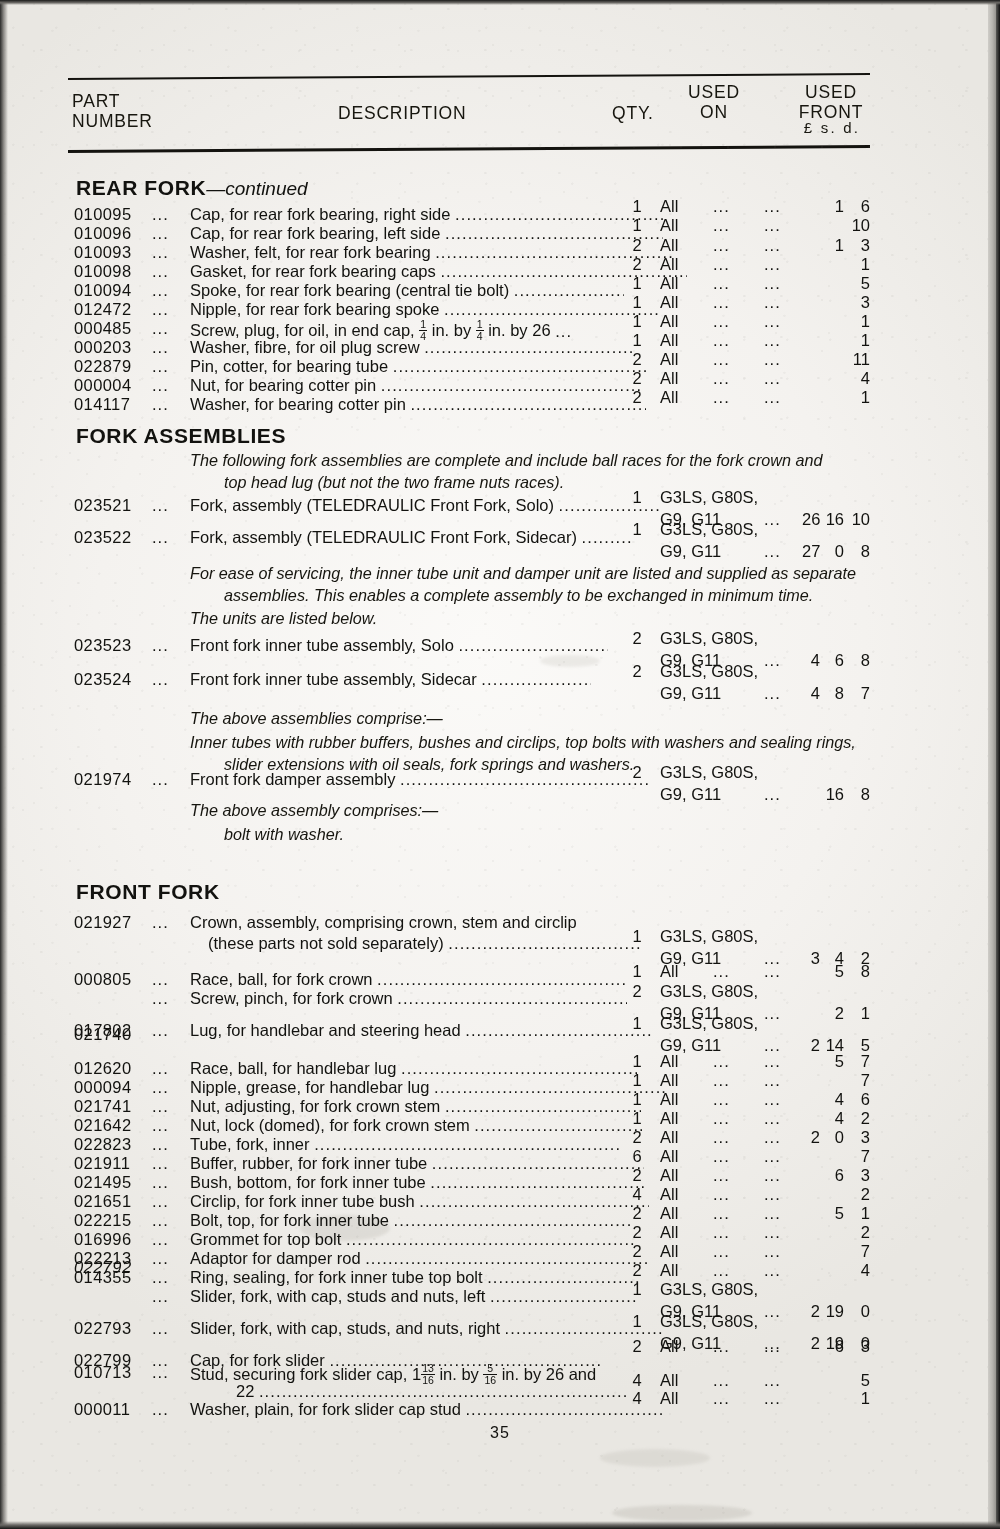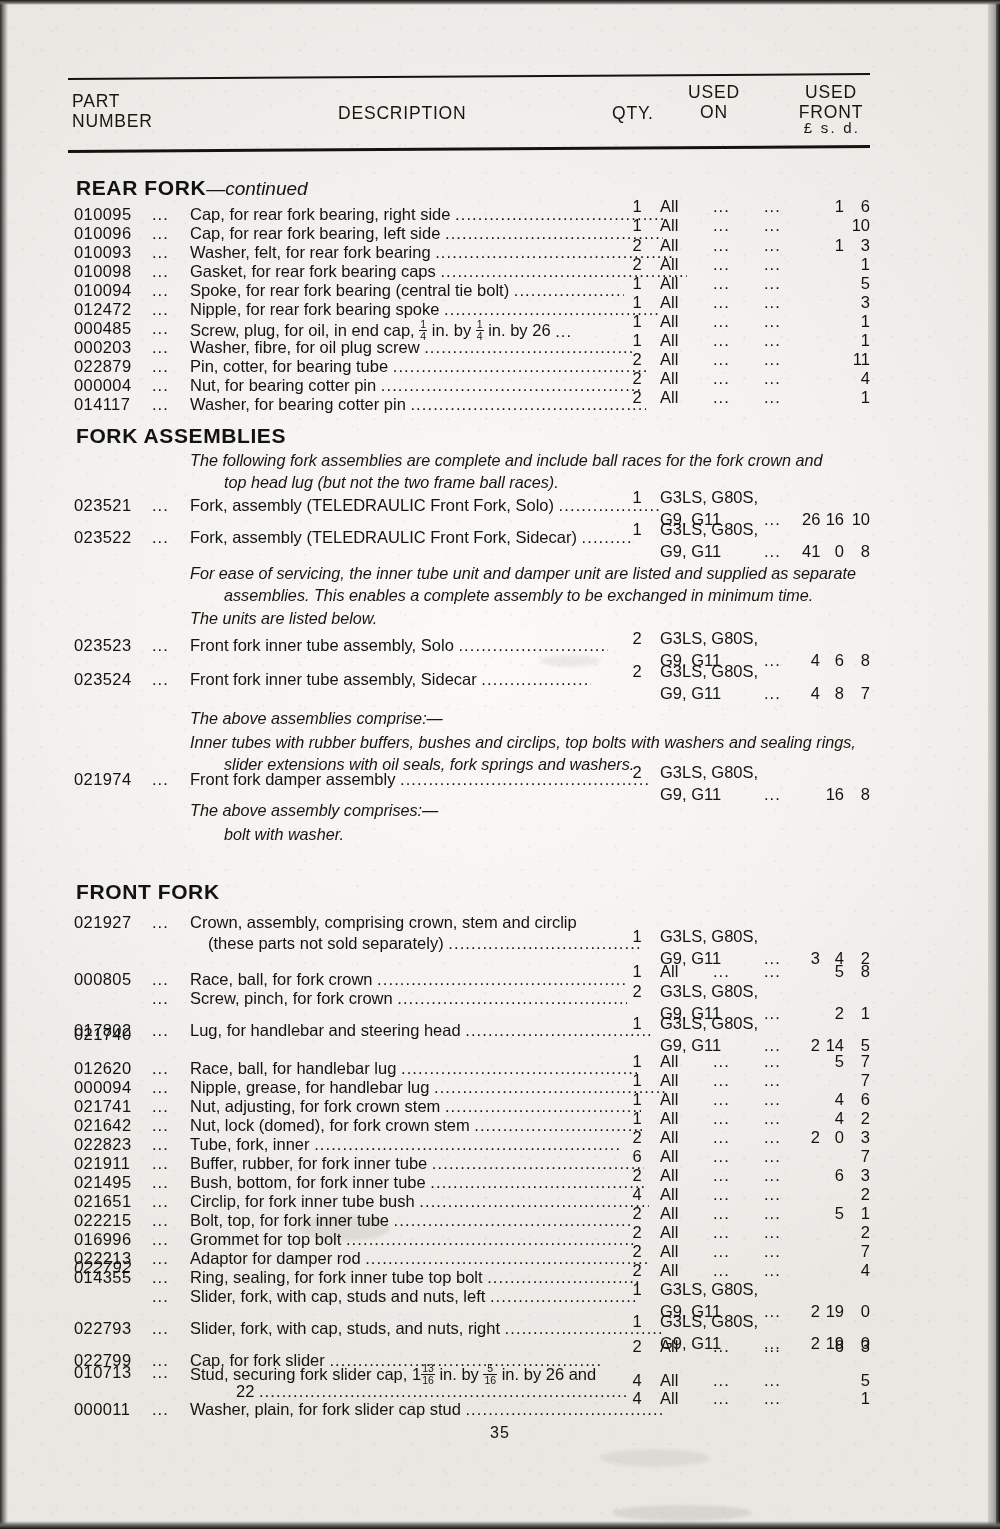--- a/index.html
+++ b/index.html
@@ -278,21 +278,21 @@
           <div class="pL" style="top: 388px;"></div>
           <div class="pS" style="top: 388px;"></div>
           <div class="pD" style="top: 388px;">1</div>
         </div>
       </div>
 
     <div class="section-h" style="top:424px;">FORK ASSEMBLIES</div>
 
     <div class="note" style="left:190px;top:450px;width:700px;">
       <span>The following fork assemblies are complete and include ball races for the fork crown and</span>
-      <span class="ind">top head lug (but not the two frame ball races).</span>
+      <span class="ind">top head lug (but not the two frame nuts races).</span>
     </div>
 
     <div id="fork-assy-rows">
         <div class="row" style="top: 0px;">
           <div class="pn" style="top: 496px;">023521</div>
           <div class="dots3" style="top: 496px;">...</div>
           <div class="desc" style="top: 496px; left: 190px;">Fork, assembly (TELEDRAULIC Front Fork, Solo) <span class="leader" style="width:100px">..........................................................................................</span></div>
           <div class="qty" style="top: 488px;">1</div>
           <div class="uo" style="top: 488px;">G3LS, G80S,</div>
           <div class="uo2" style="top: 510px;">G9, G11</div>
@@ -302,21 +302,21 @@
           <div class="pD" style="top: 510px;">10</div>
         </div>
         <div class="row" style="top: 0px;">
           <div class="pn" style="top: 528px;">023522</div>
           <div class="dots3" style="top: 528px;">...</div>
           <div class="desc" style="top: 528px; left: 190px;">Fork, assembly (TELEDRAULIC Front Fork, Sidecar) <span class="leader" style="width:52px">..........................................................................................</span></div>
           <div class="qty" style="top: 520px;">1</div>
           <div class="uo" style="top: 520px;">G3LS, G80S,</div>
           <div class="uo2" style="top: 542px;">G9, G11</div>
           <div class="dotB" style="top: 542px;">...</div>
-          <div class="pL" style="top: 542px;">41</div>
+          <div class="pL" style="top: 542px;">27</div>
           <div class="pS" style="top: 542px;">0</div>
           <div class="pD" style="top: 542px;">8</div>
         </div>
       </div>
 
     <div class="note" style="left:190px;top:563px;width:710px;">
       <span>For ease of servicing, the inner tube unit and damper unit are listed and supplied as separate</span>
       <span class="ind">assemblies.   This enables a complete assembly to be exchanged in minimum time.</span>
     </div>
     <div class="note" style="left:190px;top:608px;">The units are listed below.</div>

